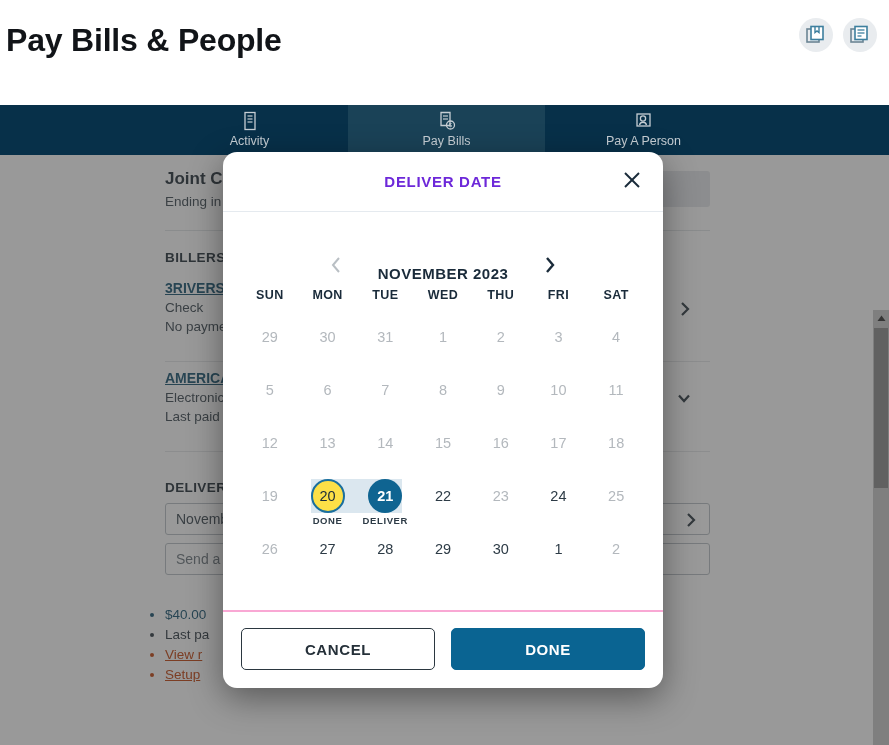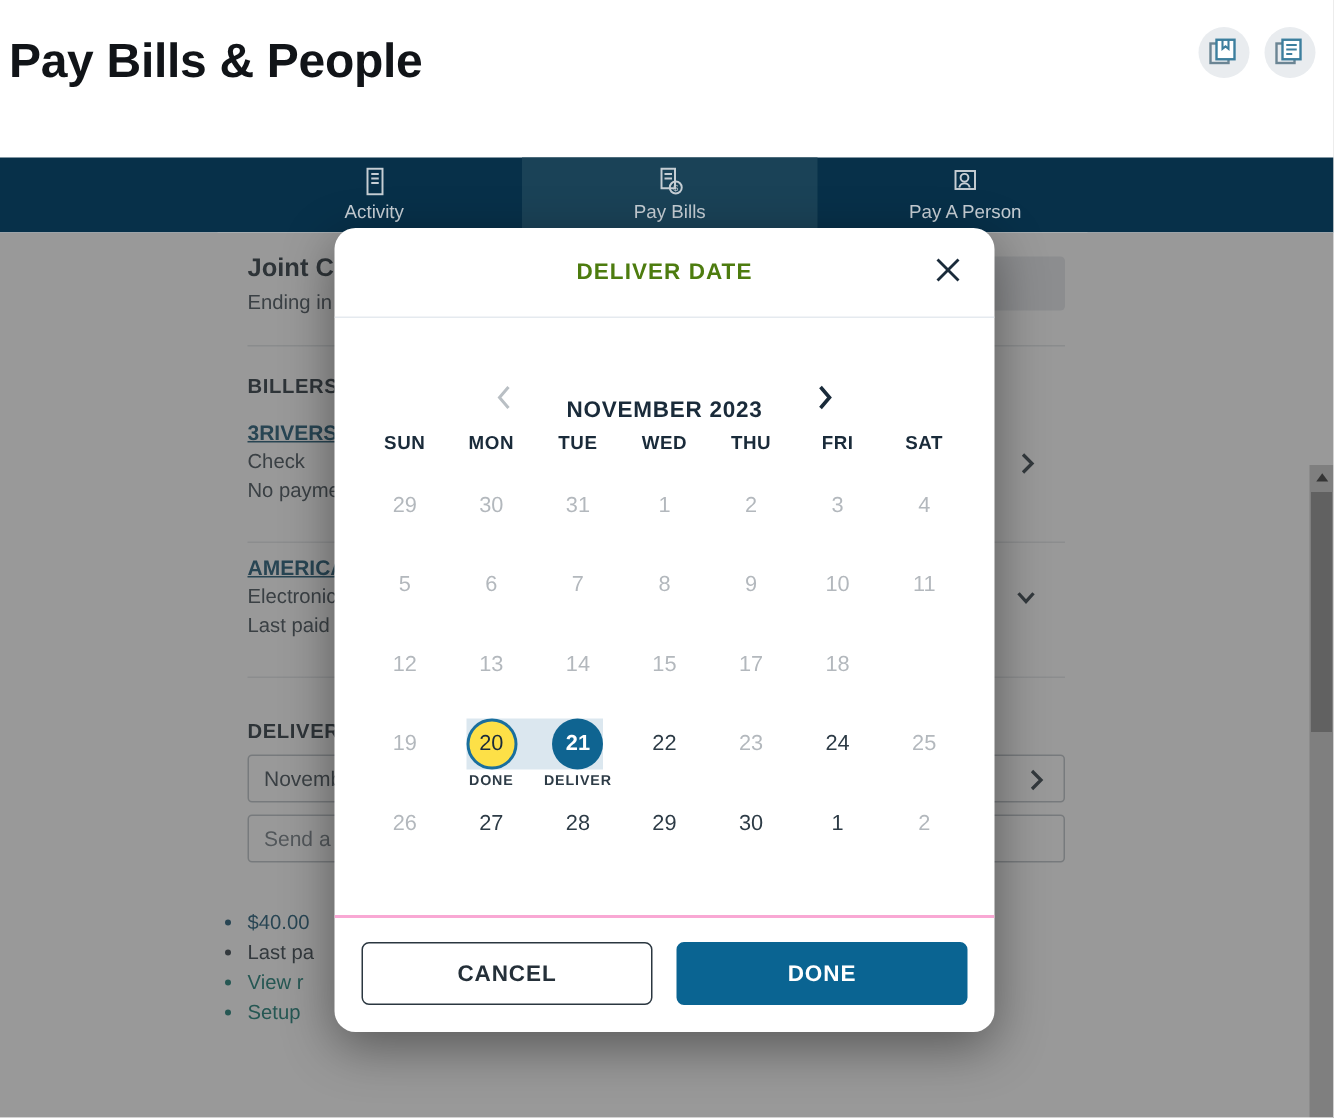--- a/index.html
+++ b/index.html
@@ -100,21 +100,21 @@
     font-size: 14px; color: #39454e; padding: 7px 10px;
   }
   .bg-input.i1 { top: 348px; }
   .bg-input.i2 { top: 388px; color: #6c767d; }
   .bg-input-chev { position: absolute; right: 12px; top: 8px; }
   .bg-bullets {
     position: absolute; left: 20px; top: 450px;
     font-size: 13.5px; color: #2b3740; line-height: 20px;
   }
   .bg-bullets li { margin-bottom: 0px; }
-  .bg-bullets li.lnk { color: #0f766e; }
+  .bg-bullets li.lnk { color: #c2410c; text-decoration: underline; }
   .bg-bullets li.amt { color: #13506e; }
 
   
   .scrollbar {
     position: absolute; right: 0; top: 155px; width: 16px; height: 590px;
     background: #c8c8c8;
   }
   .scroll-arrow { width: 16px; height: 16px; display:flex; align-items:center; justify-content:center; }
   .scroll-thumb {
     position: absolute; left: 1px; top: 18px; width: 14px; height: 160px;
@@ -134,21 +134,21 @@
     background: #ffffff; border-radius: 14px;
     box-shadow: 0 10px 34px rgba(0,0,0,0.42);
     display: flex; flex-direction: column; overflow: hidden;
   }
   .modal-head {
     height: 60px; position: relative;
     display: flex; align-items: center; justify-content: center;
     border-bottom: 1px solid #e5eaef;
   }
   .modal-title {
-    font-size: 15px; font-weight: bold; color: #4d7c0f; letter-spacing: .7px;
+    font-size: 15px; font-weight: bold; color: #6d28d9; letter-spacing: .7px;
   }
   .modal-close {
     position: absolute; right: 18px; top: 16px;
     width: 26px; height: 26px; background: none; border: none; cursor: pointer;
     display: flex; align-items: center; justify-content: center;
   }
   .month-nav {
     height: 56px; display: flex; align-items: flex-end; justify-content: center;
     position: relative; margin-top: 14px;
   }
@@ -444,20 +444,23 @@
             <div class="cell disabled">
               <div class="daynum">13</div>
             </div>
             <div class="cell disabled">
               <div class="daynum">14</div>
             </div>
             <div class="cell disabled">
               <div class="daynum">15</div>
             </div>
             <div class="cell disabled">
+              <div class="daynum">16</div>
+            </div>
+            <div class="cell disabled">
               <div class="daynum">17</div>
             </div>
             <div class="cell disabled">
               <div class="daynum">18</div>
             </div>
           </div>
           <div class="cal-row week">
             <div class="range-band" style="left: 17.2857%; width: 22.5714%;"></div>
             <div class="cell disabled">
               <div class="daynum">19</div>

